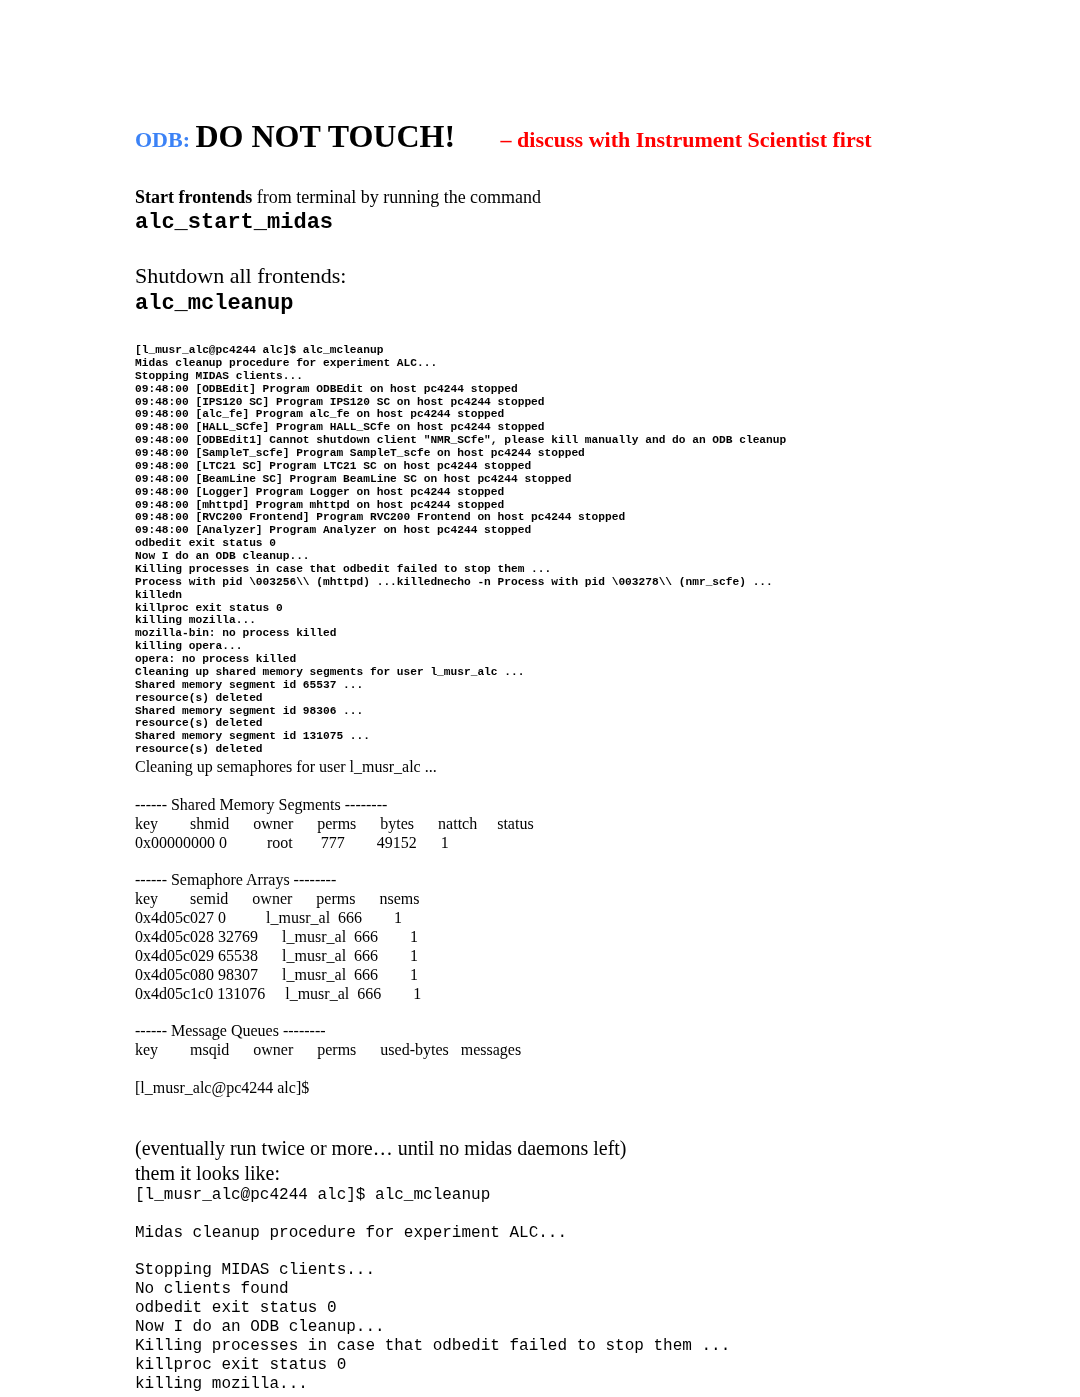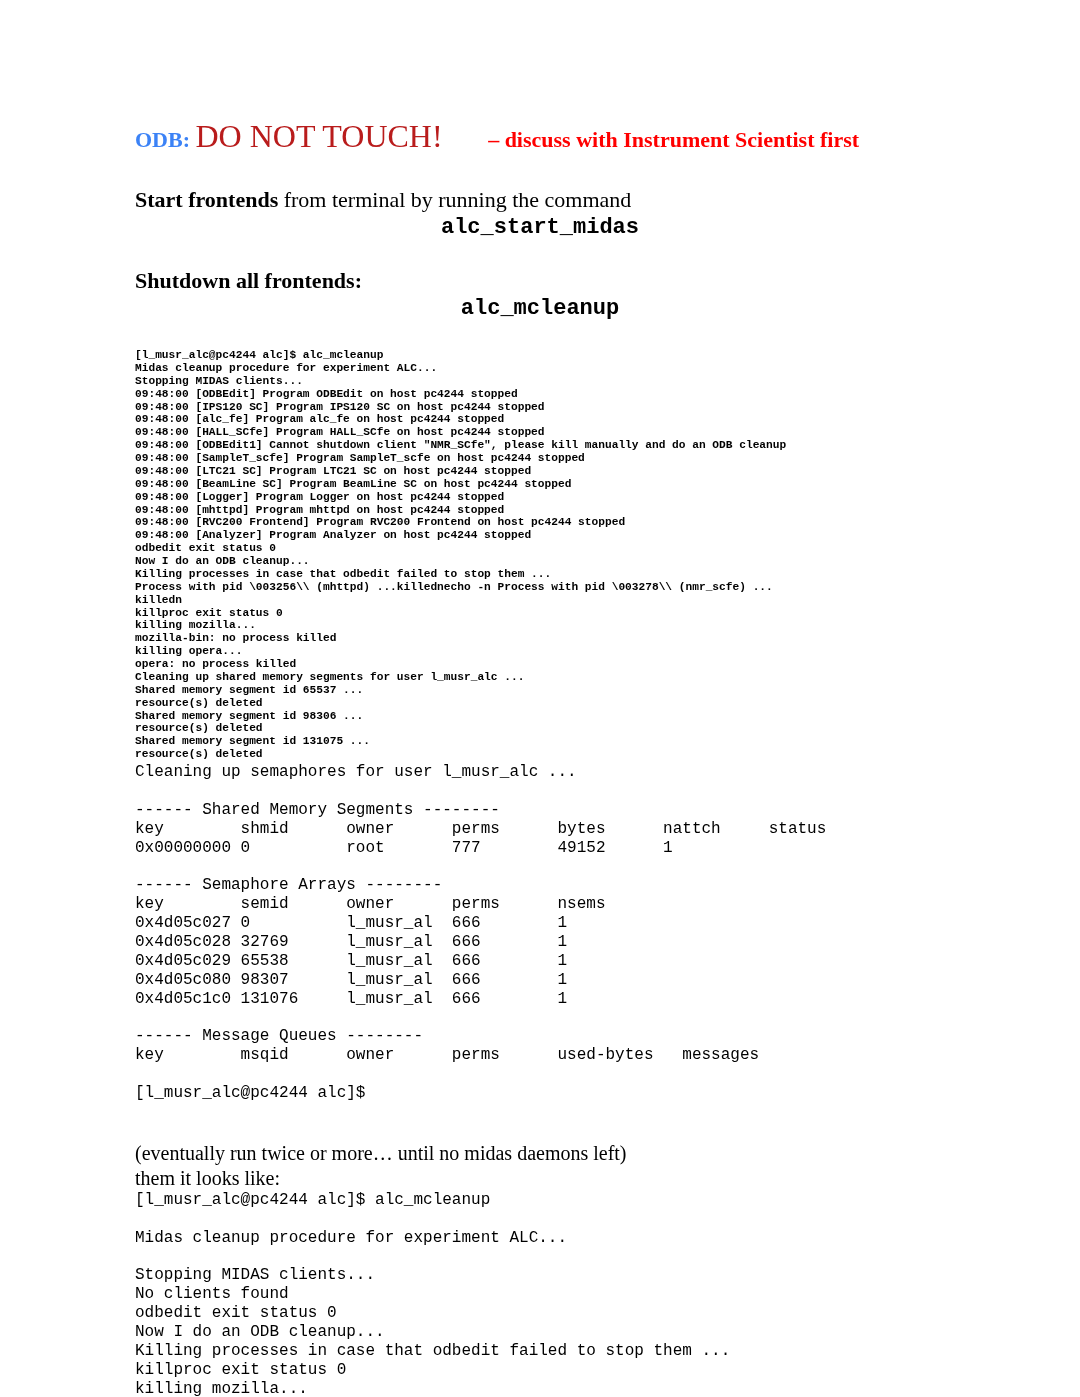--- a/index.html
+++ b/index.html
@@ -13,56 +13,56 @@
     }
     .heading-odb {
       font-size: 22px;
       margin-bottom: 32px;
     }
     .heading-odb .label {
       font-weight: bold;
       color: #3b82f6;
     }
     .heading-odb .warn-big {
-      color: #b91c1c;
-      font-weight: normal;
+      color: #000000;
+      font-weight: bold;
       font-size: 32px;
     }
     .heading-odb .warn-rest {
       color: #ff0000;
       font-weight: bold;
       margin-left: 40px;
     }
     .heading-start {
-      font-size: 22px;
+      font-size: 18px;
       margin-bottom: 2px;
     }
     .heading-start .bold { font-weight: bold; }
     .cmd-center {
       font-family: "Courier New", Courier, monospace;
       font-weight: bold;
       font-size: 22px;
-      text-align: center;
+      text-align: left;
       margin-bottom: 28px;
     }
     .heading-shutdown {
       font-size: 22px;
-      font-weight: bold;
+      font-weight: normal;
       margin-bottom: 2px;
     }
     .terminal-small {
       font-family: "Courier New", Courier, monospace;
       font-weight: bold;
       font-size: 11.2px;
       line-height: 1.15;
       white-space: pre;
       margin-bottom: 0;
     }
     .terminal-large {
-      font-family: Liberation Mono, monospace;
+      font-family: Liberation Serif, serif;
       font-size: 16px;
       line-height: 1.18;
       white-space: pre;
       margin-top: 2px;
     }
     .eventually {
       font-size: 20px;
       margin-top: 38px;
       line-height: 1.25;
     }

